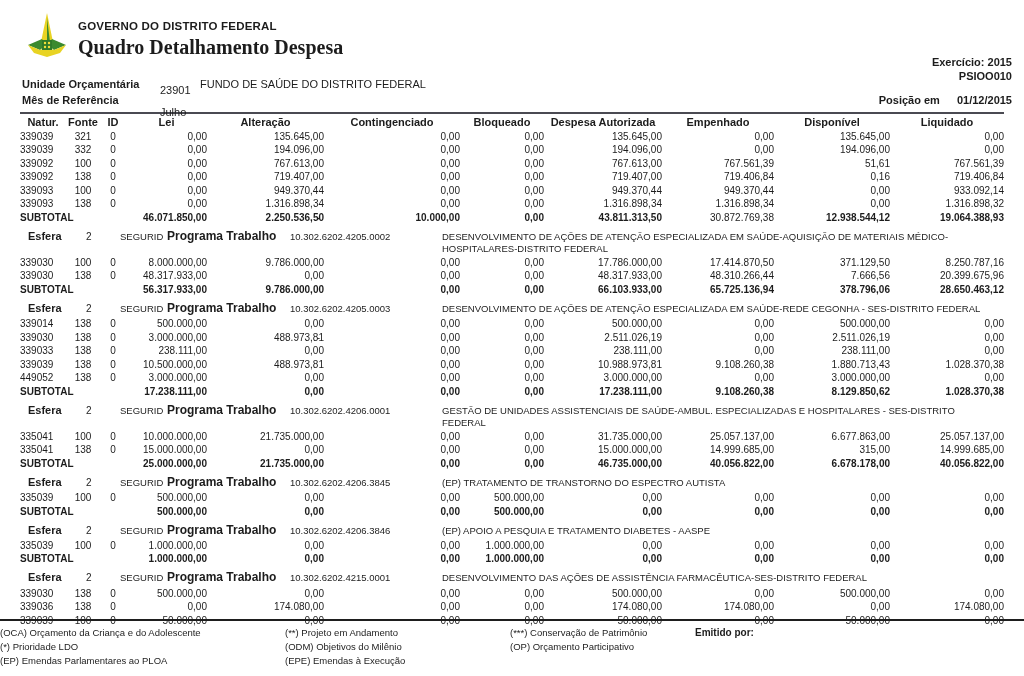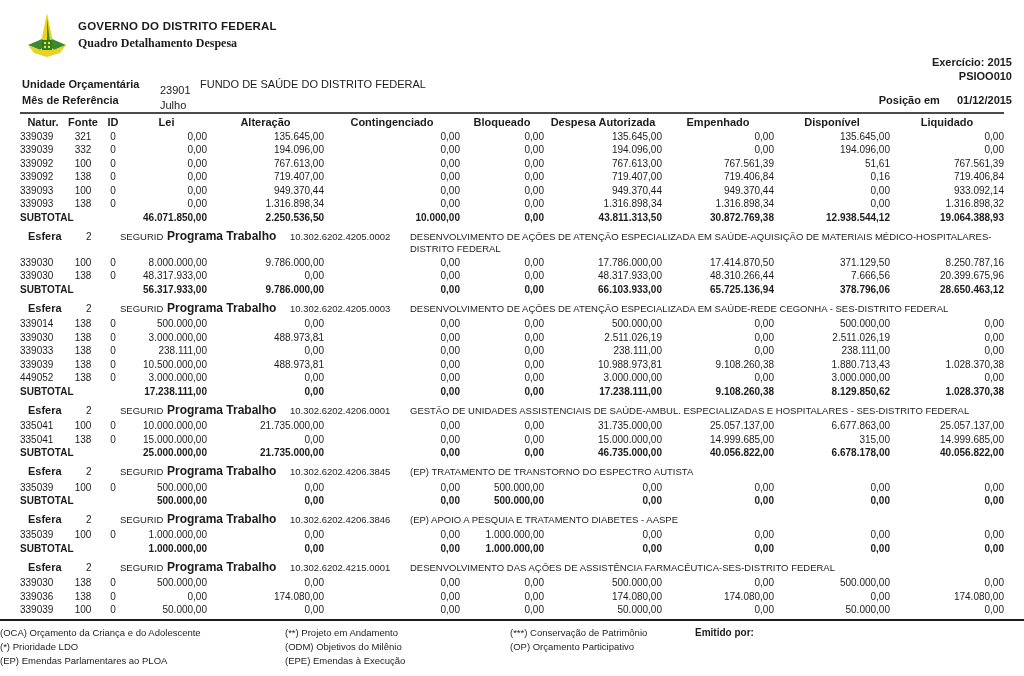--- a/index.html
+++ b/index.html
@@ -11,30 +11,30 @@
     font-family:"Liberation Sans", sans-serif;
     position:relative;
     overflow:hidden;
     -webkit-font-smoothing:antialiased;
   }
 
   
   .hdr { position:relative; height:112px; }
   .logo { position:absolute; left:26px; top:12px; }
   .org-name { position:absolute; left:78px; top:20px; font-size:11.5px; font-weight:bold; letter-spacing:.2px; }
-  .doc-title { position:absolute; left:78px; top:36px; font-family:"Liberation Serif", serif; font-size:12px; font-weight:bold; }
+  .doc-title { position:absolute; left:78px; top:36px; font-family:"Liberation Serif", serif; font-size:20px; font-weight:bold; }
   .exercicio { position:absolute; right:12px; top:56px; font-size:11px; font-weight:bold; text-align:right; }
   .report-code { position:absolute; right:12px; top:70px; font-size:11px; font-weight:bold; text-align:right; }
   .uo-line { position:absolute; left:22px; top:78px; font-size:11px; }
   .uo-label { font-weight:bold; }
   .uo-code { position:absolute; left:138px; top:6px; }
   .uo-name { position:absolute; left:178px; top:0; white-space:nowrap; }
   .mes-line { position:absolute; left:22px; top:94px; font-size:11px; }
   .mes-label { font-weight:bold; }
-  .mes-value { position:absolute; left:138px; top:5px; }
+  .mes-value { position:absolute; left:138px; top:12px; }
   .posicao { position:absolute; right:12px; top:94px; font-size:11px; font-weight:bold; }
   .posicao .pos-value { display:inline-block; margin-left:14px; }
 
   
   table.qdd { border-collapse:collapse; table-layout:fixed; margin-left:20px; width:984px; border-top:2px solid #4a4a52; }
   table.qdd th {
     font-size:11px; font-weight:bold; text-align:center;
     padding:2px 0 2px 0; white-space:nowrap; overflow:visible;
   }
   th.h-natur { text-align:left; padding-left:8px; }
@@ -51,21 +51,21 @@
   td.c-subl { padding-left:8px; font-weight:bold; font-size:10px; }
 
   
   tr.esfera td { padding:5px 0 2px 0; }
   .esfera-line { display:flex; align-items:baseline; }
   .e-label { margin-left:8px; width:58px; font-size:11px; font-weight:bold; flex:0 0 auto; }
   .e-val   { width:34px; font-size:10px; flex:0 0 auto; }
   .e-reg   { width:47px; font-size:9.5px; flex:0 0 auto; }
   .e-prog  { width:123px; font-size:12px; font-weight:bold; flex:0 0 auto; }
   .e-code  { width:120px; font-size:9.5px; flex:0 0 auto; }
-  .e-desc  { flex:1 1 auto; font-size:9.5px; line-height:11.5px; white-space:normal; padding-right:6px; }
+  .e-desc  { flex:1 1 auto; font-size:9.5px; line-height:11.5px; white-space:normal; padding-right:6px;margin-left:32px; }
 
   
   .ftr { position:absolute; left:0; bottom:8px; width:1024px; border-top:2px solid #1e1e1e; padding-top:5px; }
   .ftr-row { display:flex; font-size:9.5px; line-height:14px; }
   .pagina { margin-left:34px; width:106px; font-weight:bold; font-size:10px; flex:0 0 auto; }
   .leg-col1 { width:285px; flex:0 0 auto; }
   .leg-col2 { width:225px; flex:0 0 auto; }
   .leg-col3 { width:185px; flex:0 0 auto; }
   .emitido { font-weight:bold; font-size:10px; flex:0 0 auto; }
   .leg-item { white-space:nowrap; }
@@ -215,21 +215,21 @@
         <td class="num">0,00</td>
         <td class="num">1.316.898,32</td>
       </tr>
       <tr class="subtotal">
         <td class="c-subl" colspan="3">SUBTOTAL</td>
         <td class="num" style="font-weight: bold;">46.071.850,00</td>
         <td class="num" style="font-weight: bold;">2.250.536,50<span class="neg">-</span></td>
         <td class="num" style="font-weight: bold;">10.000,00</td>
         <td class="num" style="font-weight: bold;">0,00</td>
         <td class="num" style="font-weight: bold;">43.811.313,50</td>
-        <td class="num" style="font-weight: bold;">30.872.769,38</td>
+        <td class="num" style="font-weight: normal;">30.872.769,38</td>
         <td class="num" style="font-weight: bold;">12.938.544,12</td>
         <td class="num" style="font-weight: bold;">19.064.388,93</td>
       </tr>
       <tr class="esfera">
         <td colspan="11">
           <div class="esfera-line">
             <span class="e-label">Esfera</span>
             <span class="e-val">2</span>
             <span class="e-reg">SEGURID</span>
             <span class="e-prog">Programa Trabalho</span>

